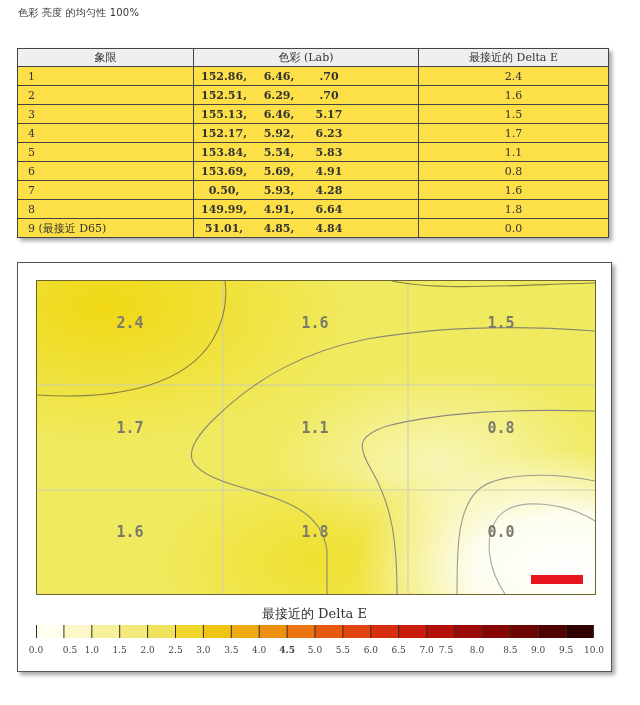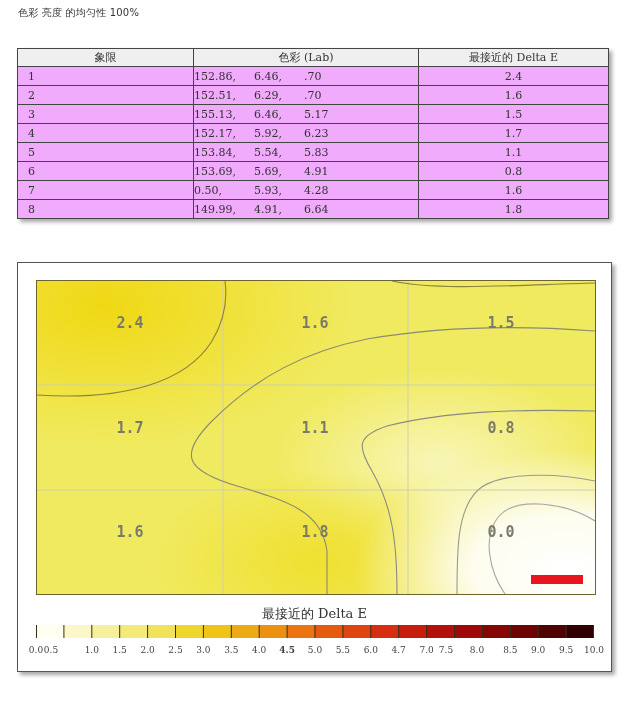--- a/index.html
+++ b/index.html
@@ -1,27 +1,27 @@
 <!DOCTYPE html>
 <html><head>
 <meta charset="utf-8">
 <style>
   html, body { margin:0; padding:0; background:#ffffff; }
   body { width:640px; height:705px; position:relative; overflow:hidden; font-family:"DejaVu Sans", sans-serif; color:#333; }
   .title { position:absolute; left:18px; top:6px; font-size:10px; color:#333; letter-spacing:0.2px; }
-  .table-wrap { position:absolute; left:17px; top:48px; width:592px; box-shadow:3px 3px 4px rgba(0,0,0,0.35); background:#f0abfc; }
+  .table-wrap { position:absolute; left:17px; top:48px; width:592px; box-shadow:3px 3px 4px rgba(0,0,0,0.35); background:#fde047; }
   table { border-collapse:collapse; width:100%; font-family:"DejaVu Serif", serif; font-size:11px; color:#333; }
   th, td { border:1px solid #444; height:18px; padding:0 0 0 10px; line-height:17px; white-space:nowrap; }
   th { background:#efefef; font-weight:normal; text-align:center; padding:0; height:17px; }
   td.c0 { width:165px; }
   td.c1 { width:214px; padding:0; }
   td.c2 { text-align:center; padding:0; }
   th.h0 { width:175px; } th.h1 { width:224px; }
   .lab { display:flex; }
-  .lab span { display:inline-block; text-align:left; }
+  .lab span { display:inline-block; text-align:center;font-weight:bold; }
   .lab .l { width:60px; } .lab .a { width:50px; } .lab .b { width:50px; }
   .panel { position:absolute; left:17px; top:262px; width:593px; height:408px; border:1px solid #555; background:#fff; box-shadow:3px 3px 4px rgba(0,0,0,0.35); }
   .plot { position:absolute; left:18px; top:17px; width:558px; height:313px; border:1px solid #6b6330; overflow:hidden; }
   .plot svg { position:absolute; left:0; top:0; }
   .cell-label { position:absolute; font-family:"DejaVu Sans Mono", monospace; font-size:15px; color:#7a7a6a; font-weight:bold; transform:translate(-50%,-50%); }
   .marker { position:absolute; width:52px; height:9px; background:#e8141e; }
   .cb-title { position:absolute; left:0; width:593px; top:342px; text-align:center; font-size:13px; font-family:"DejaVu Serif", serif; color:#333; }
   .cb { position:absolute; left:18px; top:362px; width:558px; height:13px; }
   .cb-ticks { position:absolute; left:18px; top:382px; width:558px; height:12px; font-family:"DejaVu Serif", serif; font-size:9px; color:#444; }
   .cb-ticks span { position:absolute; transform:translateX(-50%); }
@@ -121,20 +121,31 @@
         <tr>
           <td class="c0">8</td>
           <td class="c1">
             <div class="lab">
               <span class="l">149.99,</span>
               <span class="a">4.91,</span>
               <span class="b">6.64</span>
             </div>
           </td>
           <td class="c2">1.8</td>
+        </tr>
+        <tr>
+          <td class="c0">9 (最接近 D65)</td>
+          <td class="c1">
+            <div class="lab">
+              <span class="l">51.01,</span>
+              <span class="a">4.85,</span>
+              <span class="b">4.84</span>
+            </div>
+          </td>
+          <td class="c2">0.0</td>
         </tr>
       </tbody>
   </table>
 </div>
 
 <div class="panel">
   <div class="plot">
     <svg width="558" height="313" viewBox="0 0 558 313">
       <defs>
         <radialGradient id="gTL" cx="0.12" cy="0.08" r="0.45">
@@ -227,33 +238,33 @@
       <line x1="390.59999999999997" y1="0" x2="390.59999999999997" y2="13" stroke="#3a2a1a" stroke-width="1"></line>
       <line x1="418.5" y1="0" x2="418.5" y2="13" stroke="#3a2a1a" stroke-width="1"></line>
       <line x1="446.4" y1="0" x2="446.4" y2="13" stroke="#3a2a1a" stroke-width="1"></line>
       <line x1="474.29999999999995" y1="0" x2="474.29999999999995" y2="13" stroke="#3a2a1a" stroke-width="1"></line>
       <line x1="502.2" y1="0" x2="502.2" y2="13" stroke="#3a2a1a" stroke-width="1"></line>
       <line x1="530.1" y1="0" x2="530.1" y2="13" stroke="#3a2a1a" stroke-width="1"></line>
       <line x1="557.5" y1="0" x2="557.5" y2="13" stroke="#3a2a1a" stroke-width="1"></line>
     </svg>
   <div class="cb-ticks" id="cbticks">
       <span style="left: 0px;">0.0</span>
-      <span style="left: 15px;">0.5</span>
+      <span style="left: 34px;">0.5</span>
       <span style="left: 55.8px;">1.0</span>
       <span style="left: 83.7px;">1.5</span>
       <span style="left: 111.6px;">2.0</span>
       <span style="left: 139.5px;">2.5</span>
       <span style="left: 167.4px;">3.0</span>
       <span style="left: 195.3px;">3.5</span>
       <span style="left: 223.2px;">4.0</span>
       <span style="left: 251.1px; font-weight: bold;">4.5</span>
       <span style="left: 279px;">5.0</span>
       <span style="left: 306.9px;">5.5</span>
       <span style="left: 334.8px;">6.0</span>
-      <span style="left: 362.7px;">4.7</span>
+      <span style="left: 362.7px;">6.5</span>
       <span style="left: 390.6px;">7.0</span>
       <span style="left: 410px; text-align: right;">7.5</span>
       <span style="left: 441px;">8.0</span>
       <span style="left: 474.3px;">8.5</span>
       <span style="left: 502.2px;">9.0</span>
       <span style="left: 530.1px;">9.5</span>
       <span style="left: 558px;">10.0</span>
     </div>
 </div>
 

